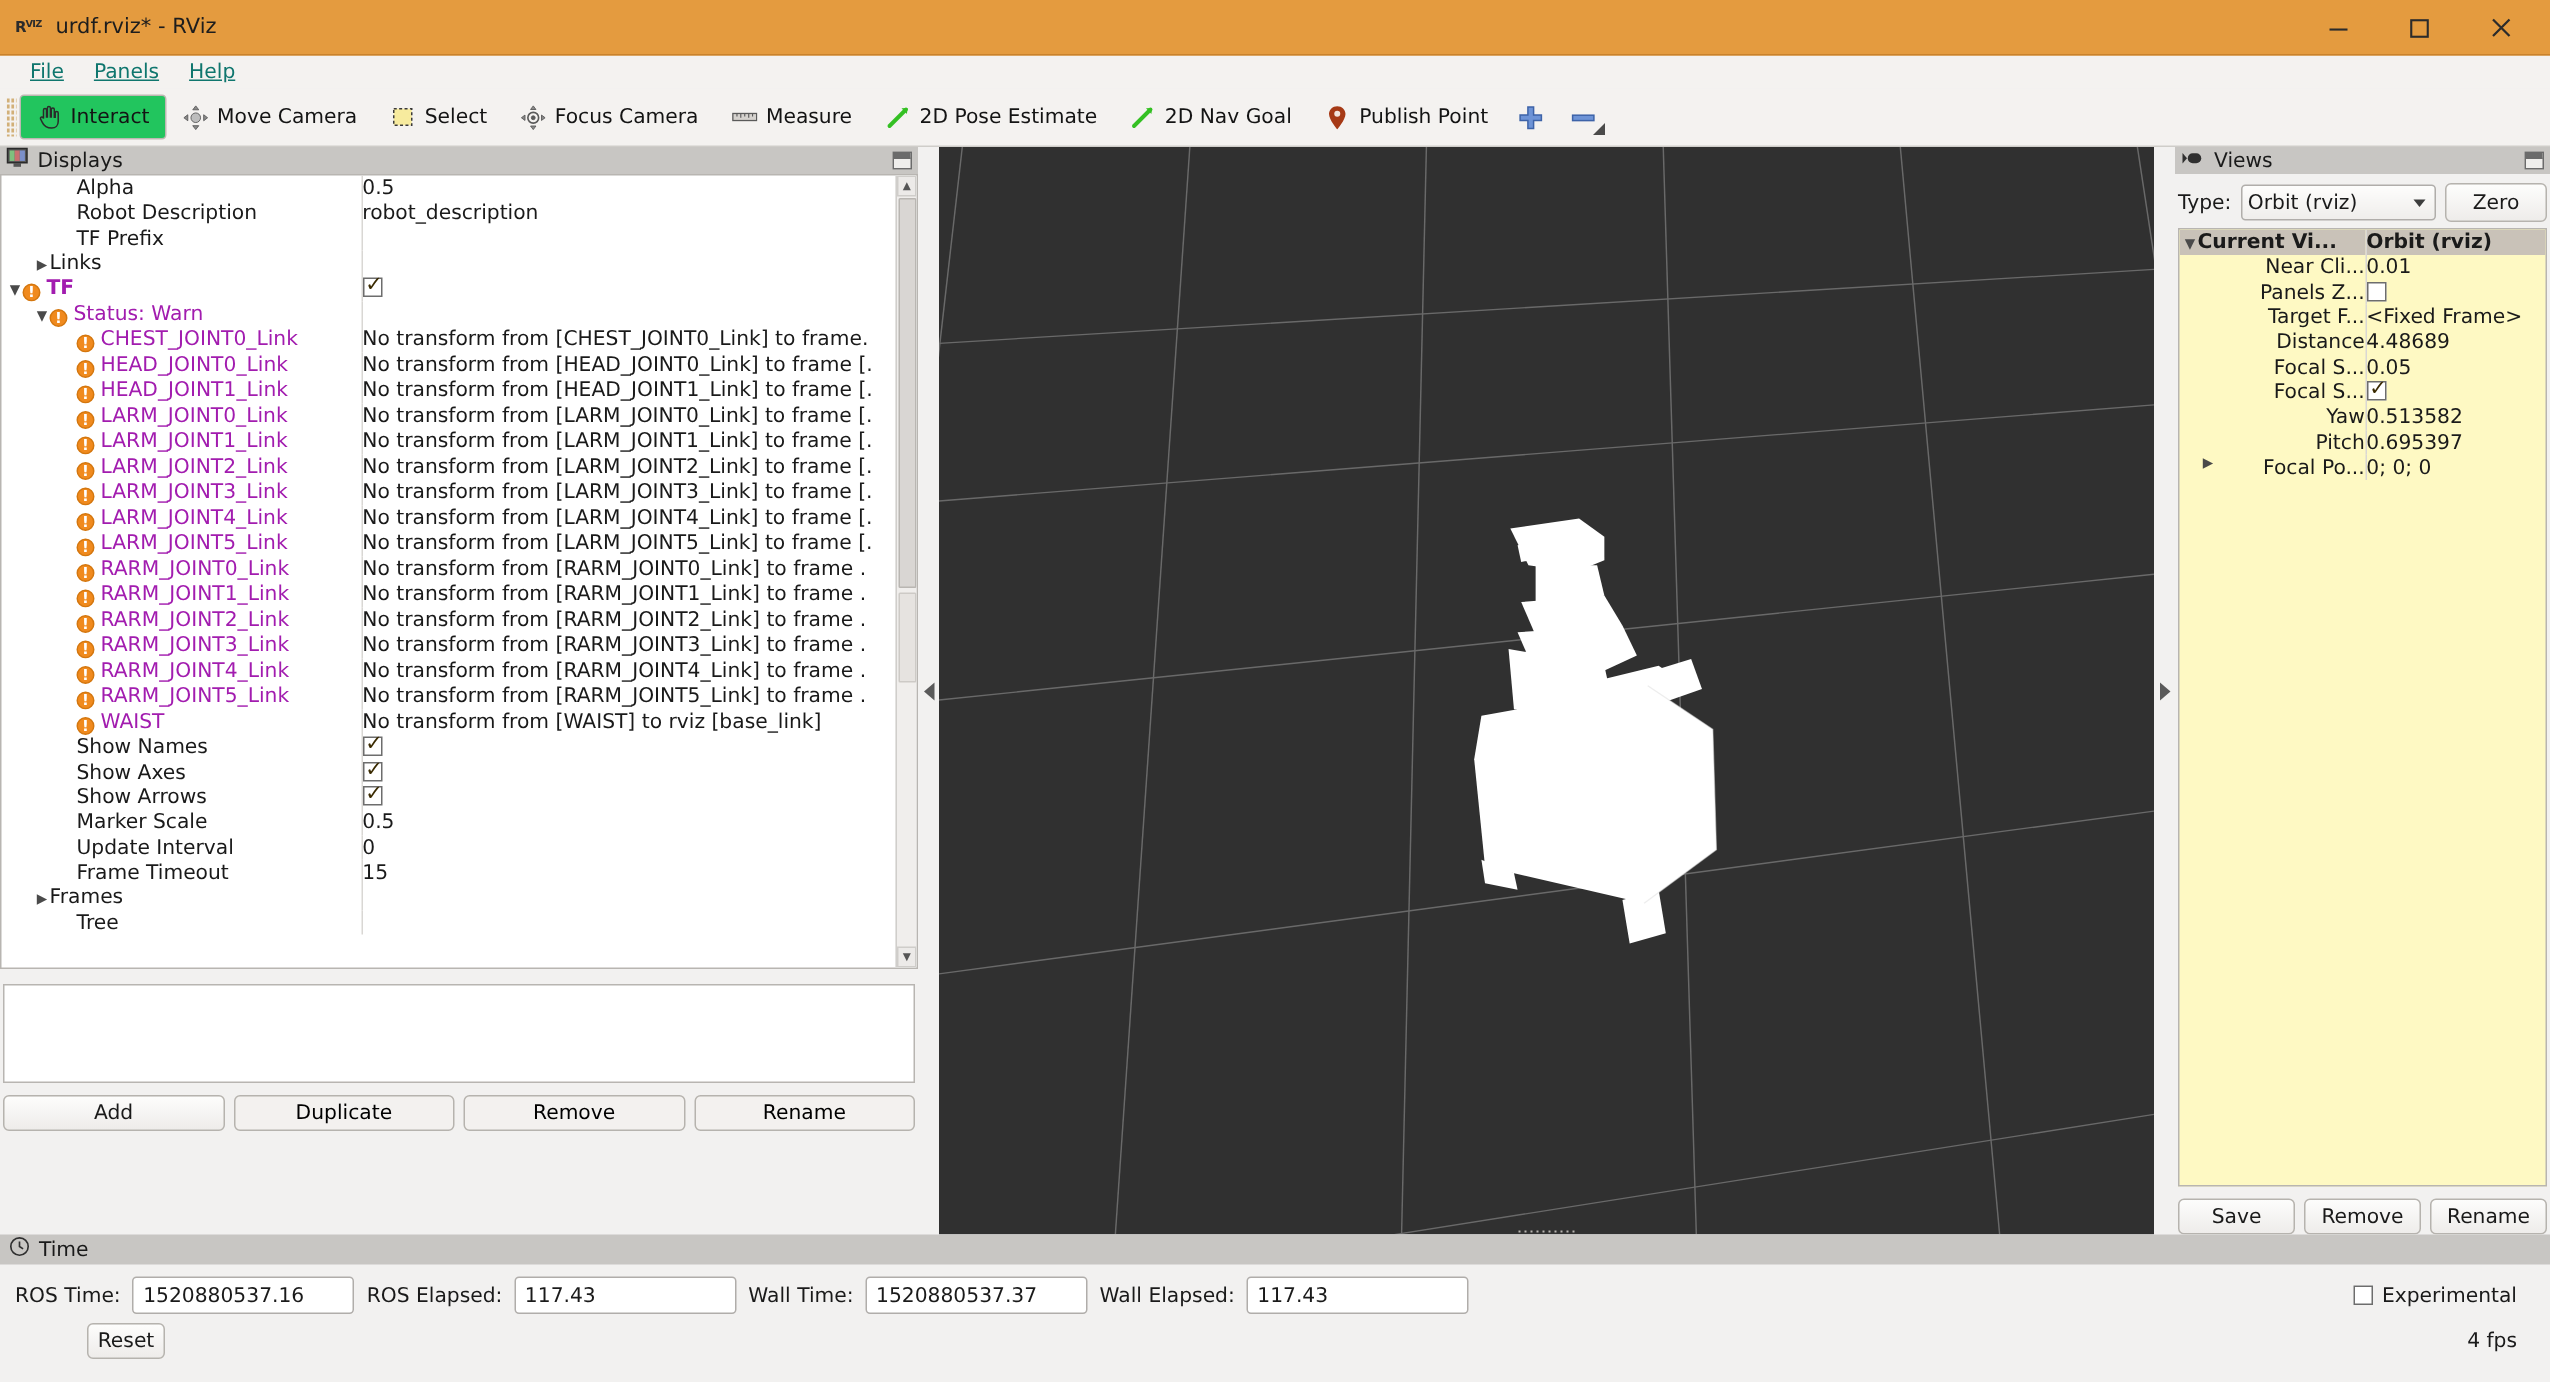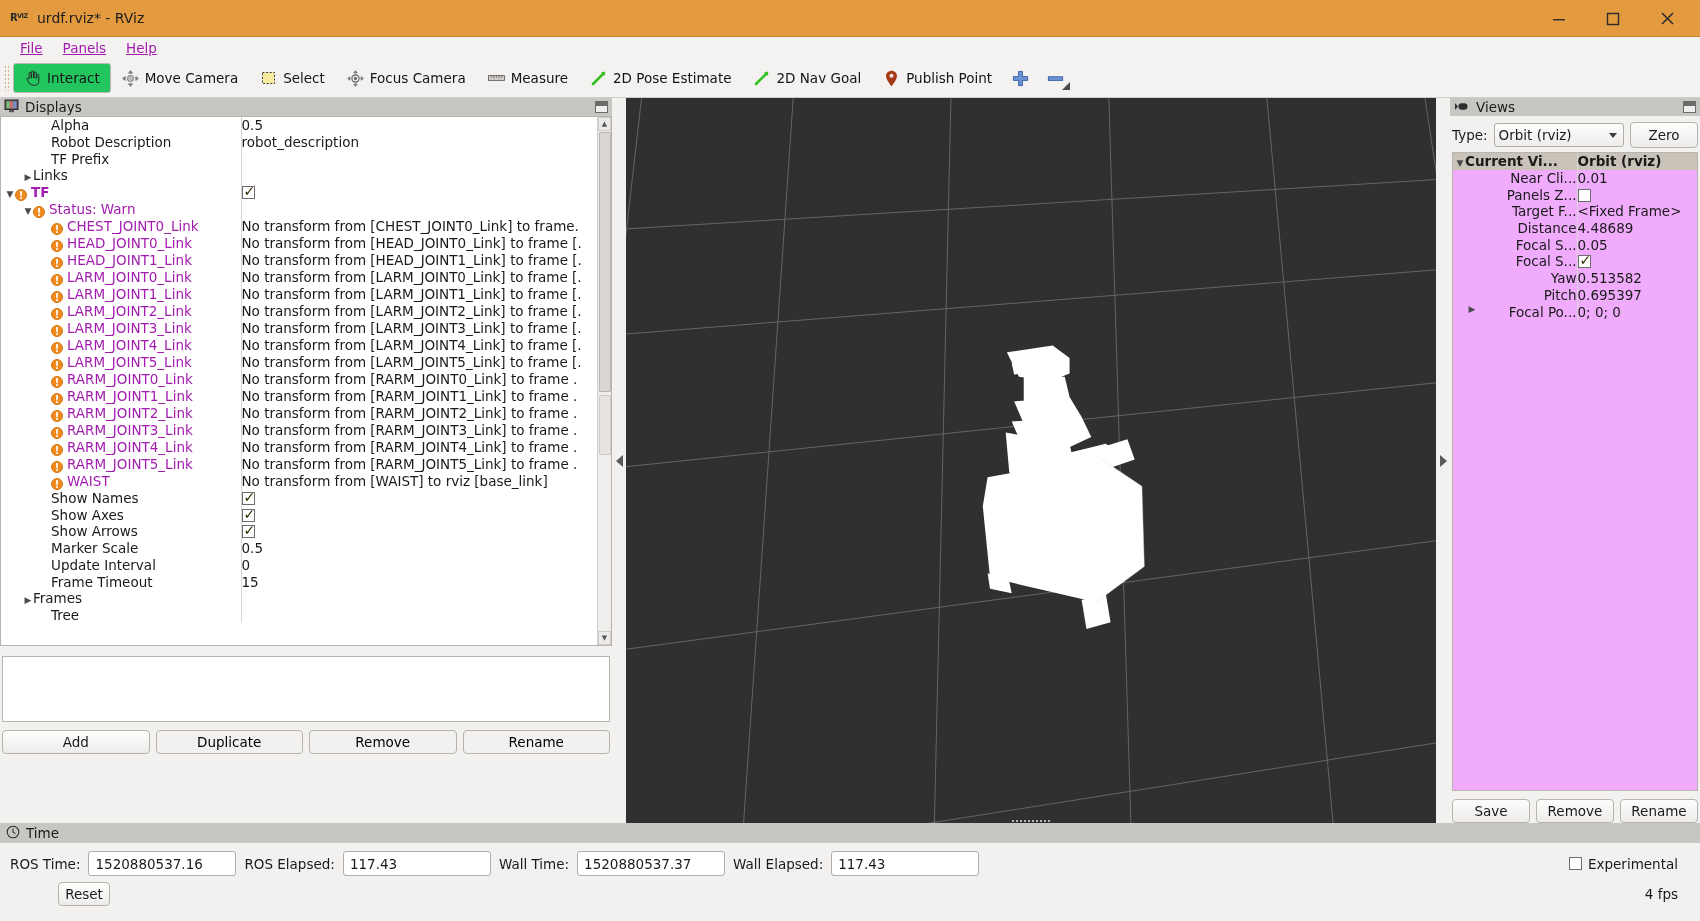--- a/index.html
+++ b/index.html
@@ -31,21 +31,21 @@
     width:54px; height:37px; display:flex; align-items:center; justify-content:center;
     color:#2b2b2b;
   }
   #winbtns .wb svg { display:block; }
 
   
   #menubar {
     height:22px; background:#f4f2f0; display:flex; align-items:center;
     padding-left:10px; font-size:13.5px;
   }
-  #menubar .mi { padding:1px 10px; color:#a21caf; }
+  #menubar .mi { padding:1px 10px; color:#0f766e; }
   #menubar .mi u { text-decoration:underline; }
 
   
   #toolbar {
     height:39px; background:#f4f2f0; display:flex; align-items:center;
     border-bottom:1px solid #cfcdc9; padding-left:4px;
     position:relative;
   }
   .grip { width:7px; height:26px; margin-right:2px;
     background-image:radial-gradient(#c9a05a 1px, transparent 1px);
@@ -160,21 +160,21 @@
   #views .type-row { display:flex; align-items:center; gap:6px; padding:6px 2px 4px 2px; }
   #views .type-label { font-size:13.5px; }
   .combo {
     flex:1; height:24px; border:1px solid #b0adaa; border-radius:3px;
     background:linear-gradient(#fdfdfc,#efedeb);
     display:flex; align-items:center; padding:0 4px; font-size:13.5px; position:relative;
   }
   .combo .caret { position:absolute; right:6px; top:9px;
     border-left:4px solid transparent;border-right:4px solid transparent;border-top:5px solid #3d3d3d; }
   #views-tree {
-    flex:1; background:#f0abfc; border:1px solid #b8b5b1; margin:0 2px; overflow:hidden;
+    flex:1; background:#fef9c3; border:1px solid #b8b5b1; margin:0 2px; overflow:hidden;
   }
   table.vtree { border-collapse:collapse; width:100%; table-layout:fixed; }
   table.vtree td { padding:0; height:16.7px; font-size:13.5px; vertical-align:middle; }
   td.vname { width:124px; white-space:nowrap; overflow:hidden; text-align:right; padding-right:3px;
      border-right:1px solid #d9d7d4;}
   td.vval { padding-left:4px; white-space:nowrap; overflow:hidden; }
   tr.vhead td { background:#c9c2b8; font-weight:bold; }
   tr.vhead td.vname { text-align:left; padding-left:2px; }
   #views-buttons { display:flex; gap:6px; padding:8px 2px 0 2px; }
 

